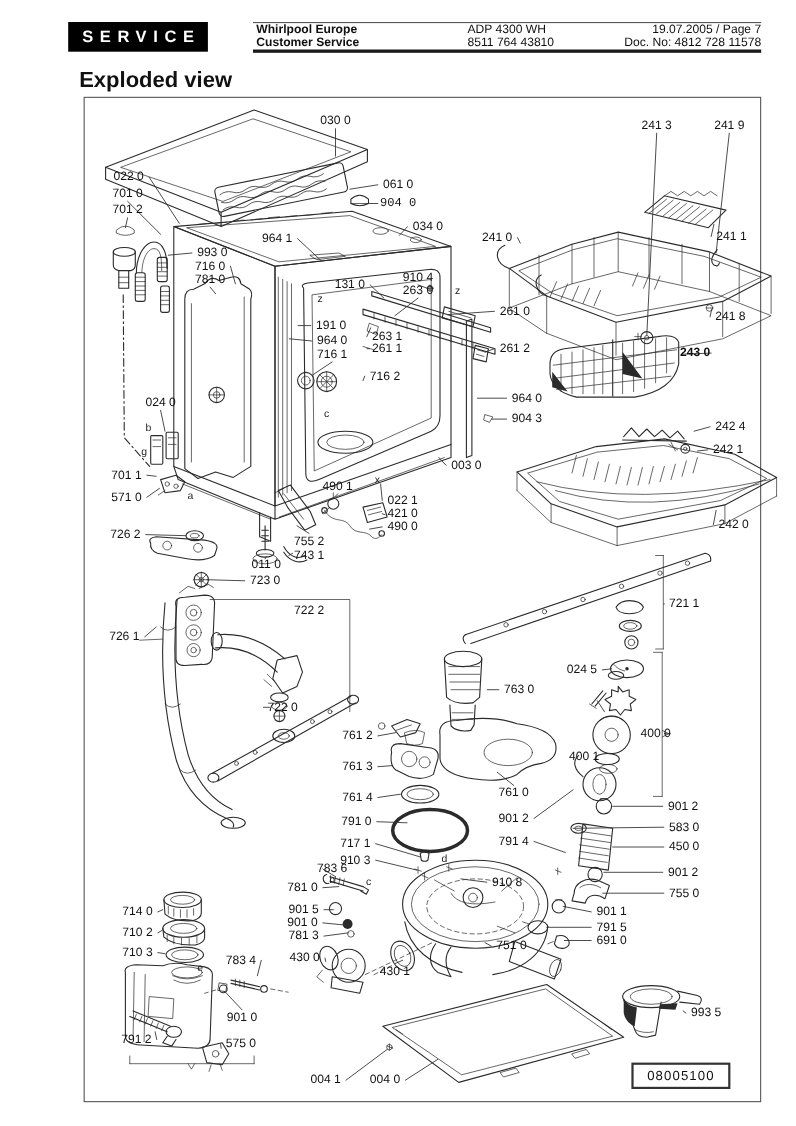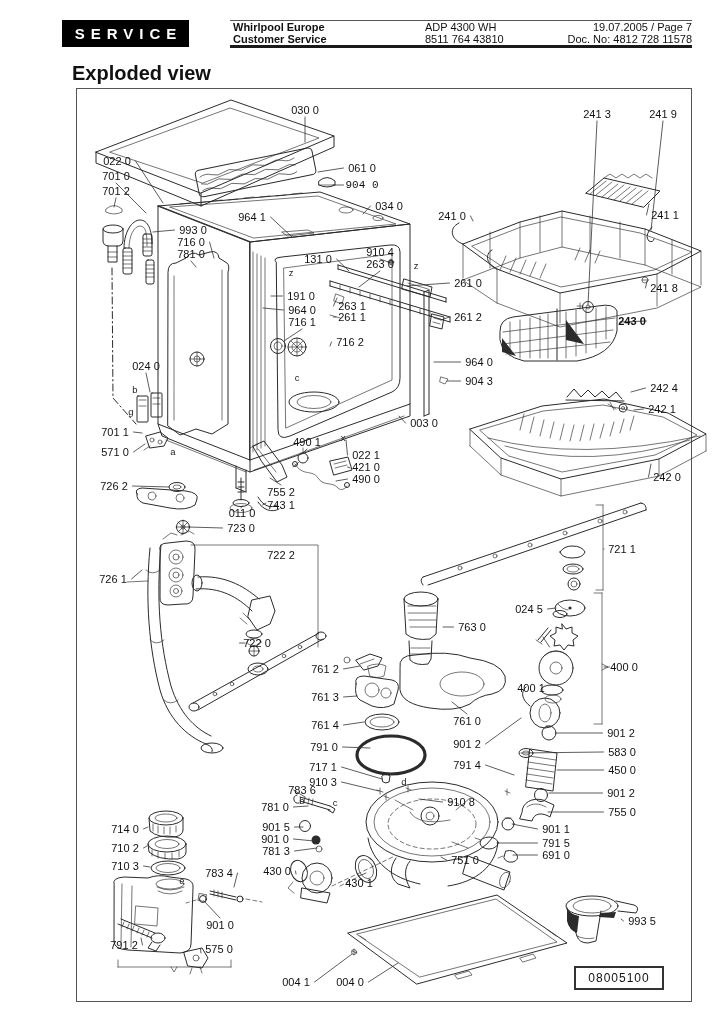--- a/index.html
+++ b/index.html
@@ -519,21 +519,21 @@
       <div class="part-label" style="left: 281px; top: 505px;">743 1</div>
       <div class="part-label" style="left: 242px; top: 513px;">011 0</div>
       <div class="part-label" style="left: 241px; top: 528px;">723 0</div>
       <div class="part-label" style="left: 281px; top: 555px;">722 2</div>
       <div class="part-label" style="left: 622px; top: 549px;">721 1</div>
       <div class="part-label" style="left: 113px; top: 579px; text-align: center;">726 1</div>
       <div class="part-label" style="left: 529px; top: 609px;">024 5</div>
       <div class="part-label" style="left: 472px; top: 627px;">763 0</div>
       <div class="part-label" style="left: 221px; top: 643px; margin-left: 36px;">722 0</div>
       <div class="part-label" style="left: 531px; top: 647px; margin-top: 41px;">400 1</div>
-      <div class="part-label" style="left: 624px; top: 667px;">400 0</div>
+      <div class="part-label" style="left: 596px; top: 667px;">400 0</div>
       <div class="part-label" style="left: 325px; top: 669px;">761 2</div>
       <div class="part-label" style="left: 325px; top: 697px;">761 3</div>
       <div class="part-label" style="left: 467px; top: 721px;">761 0</div>
       <div class="part-label" style="left: 325px; top: 725px;">761 4</div>
       <div class="part-label" style="left: 467px; top: 744px;">901 2</div>
       <div class="part-label" style="left: 324px; top: 747px;">791 0</div>
       <div class="part-label" style="left: 323px; top: 767px;">717 1</div>
       <div class="part-label" style="left: 467px; top: 765px;">791 4</div>
       <div class="part-label" style="left: 323px; top: 782px;">910 3</div>
       <div class="part-label" style="left: 461px; top: 802px;">910 8</div>

